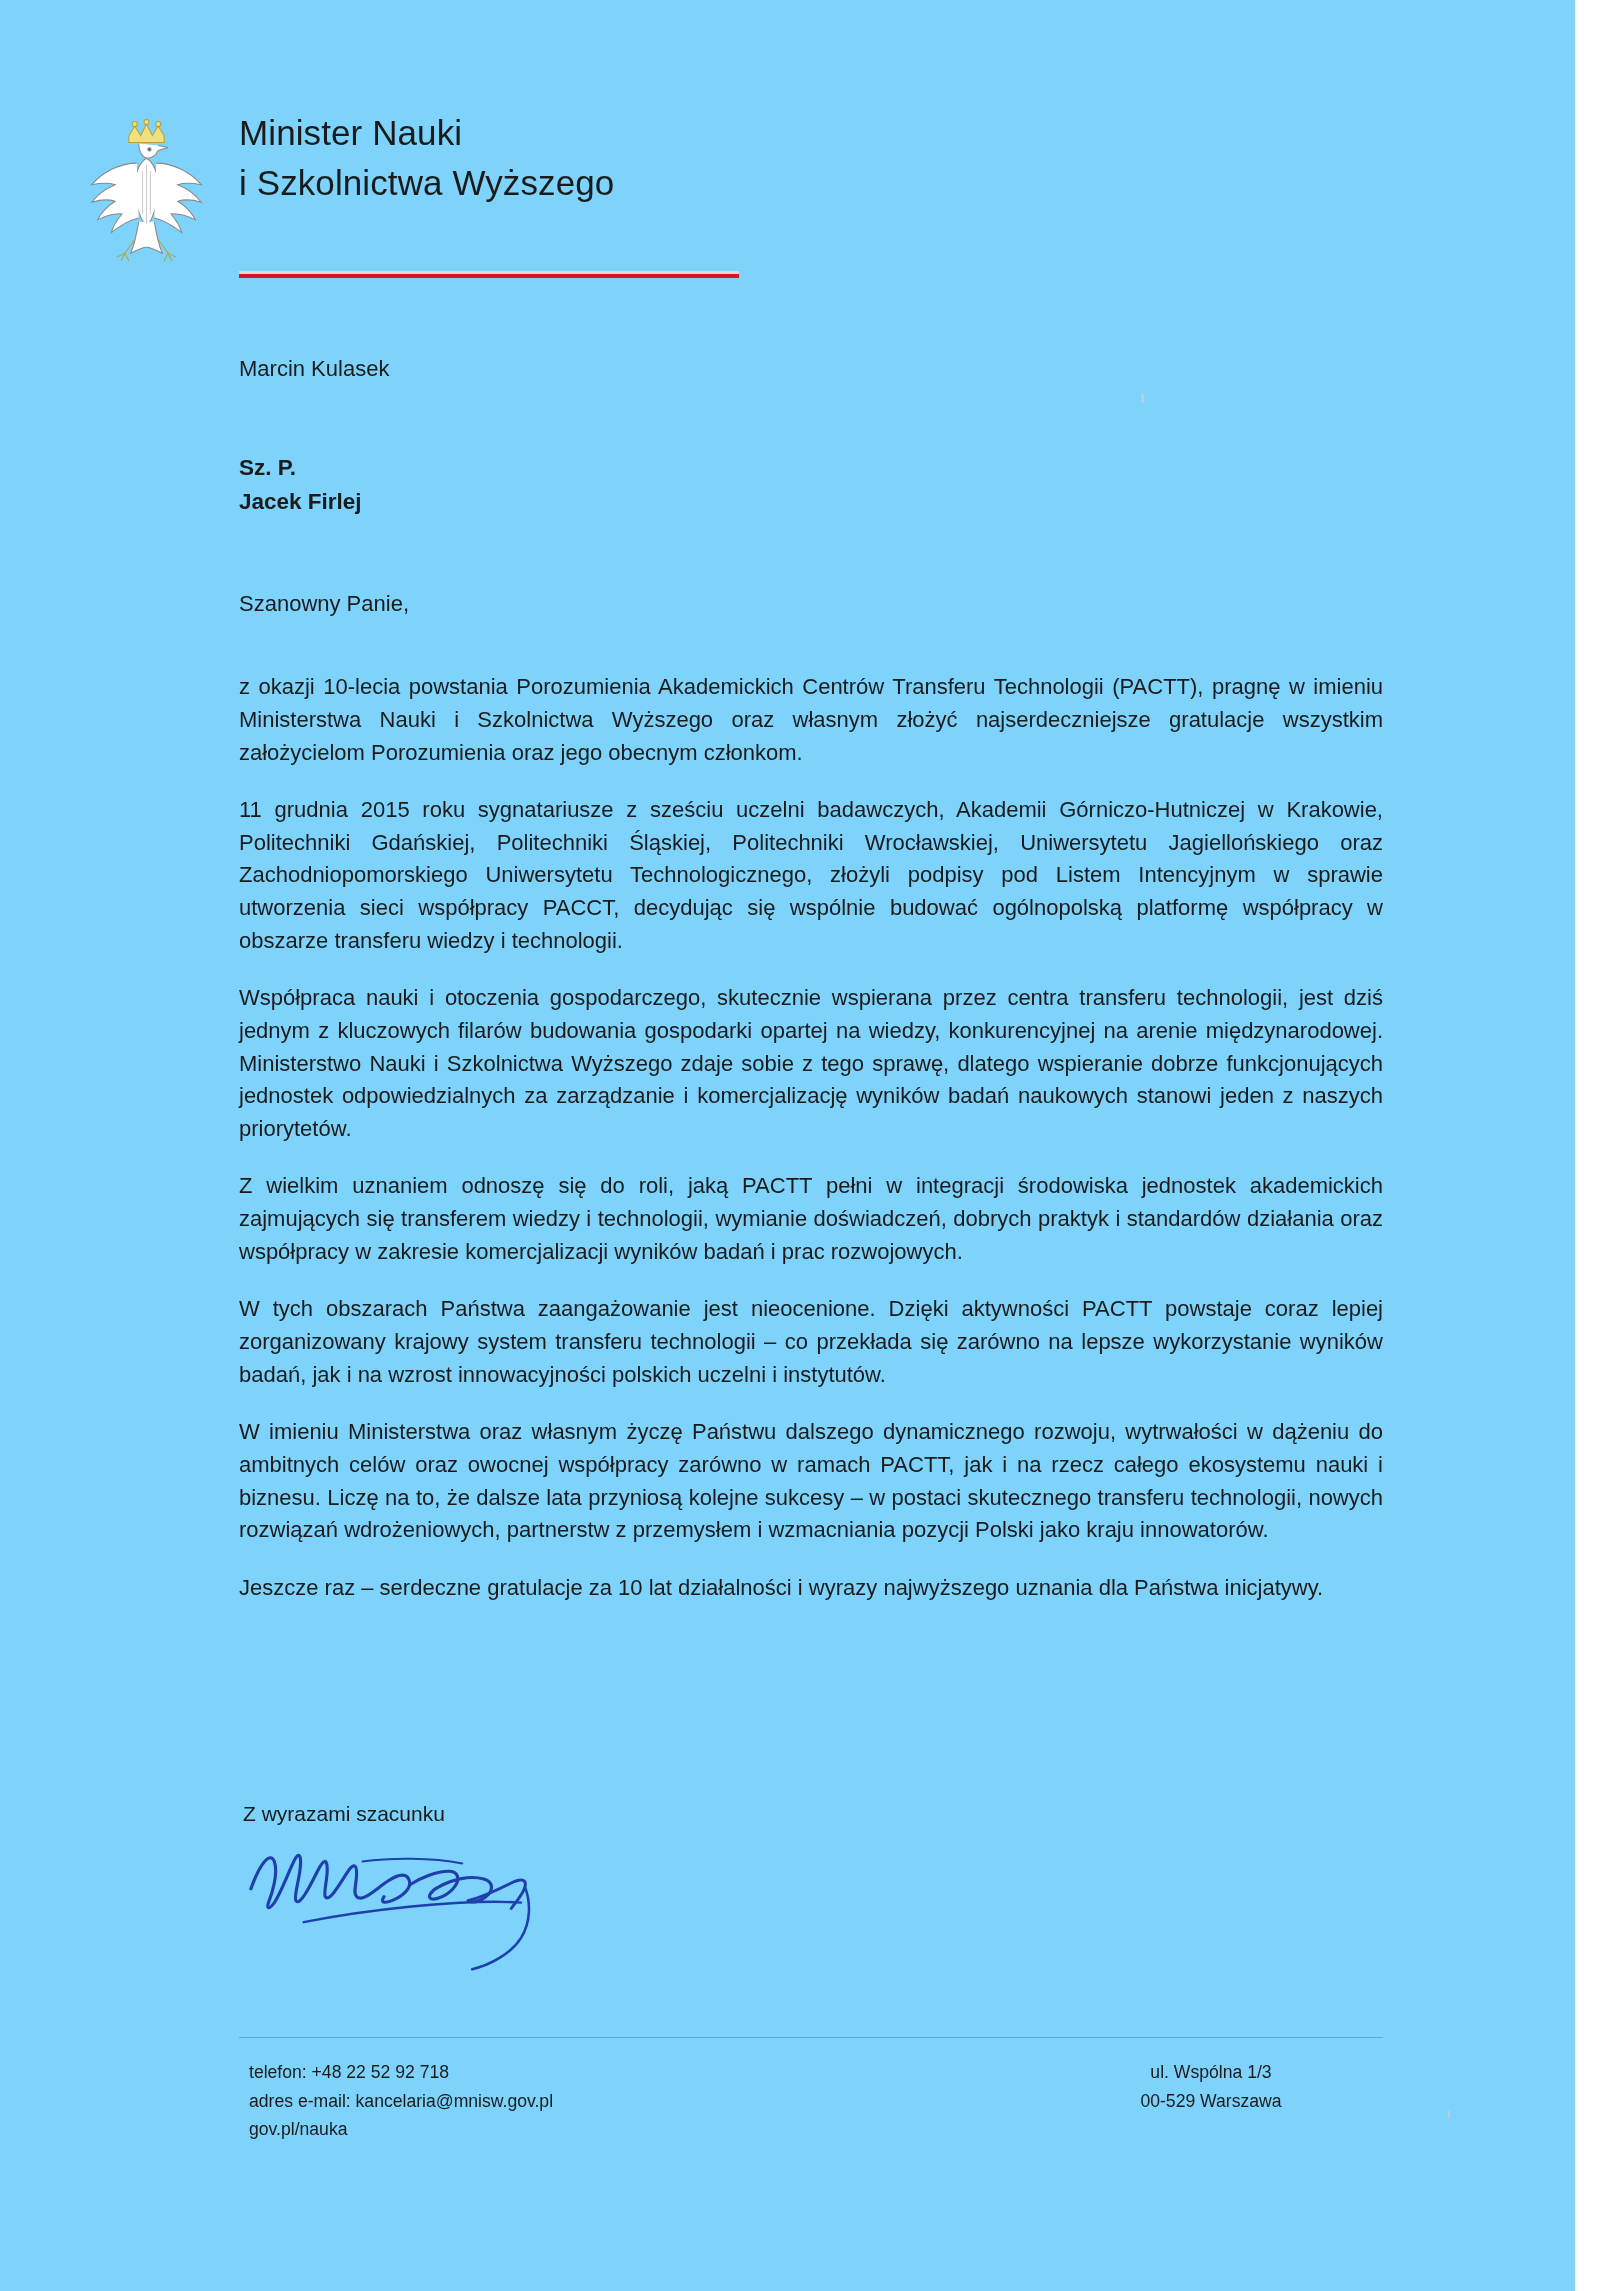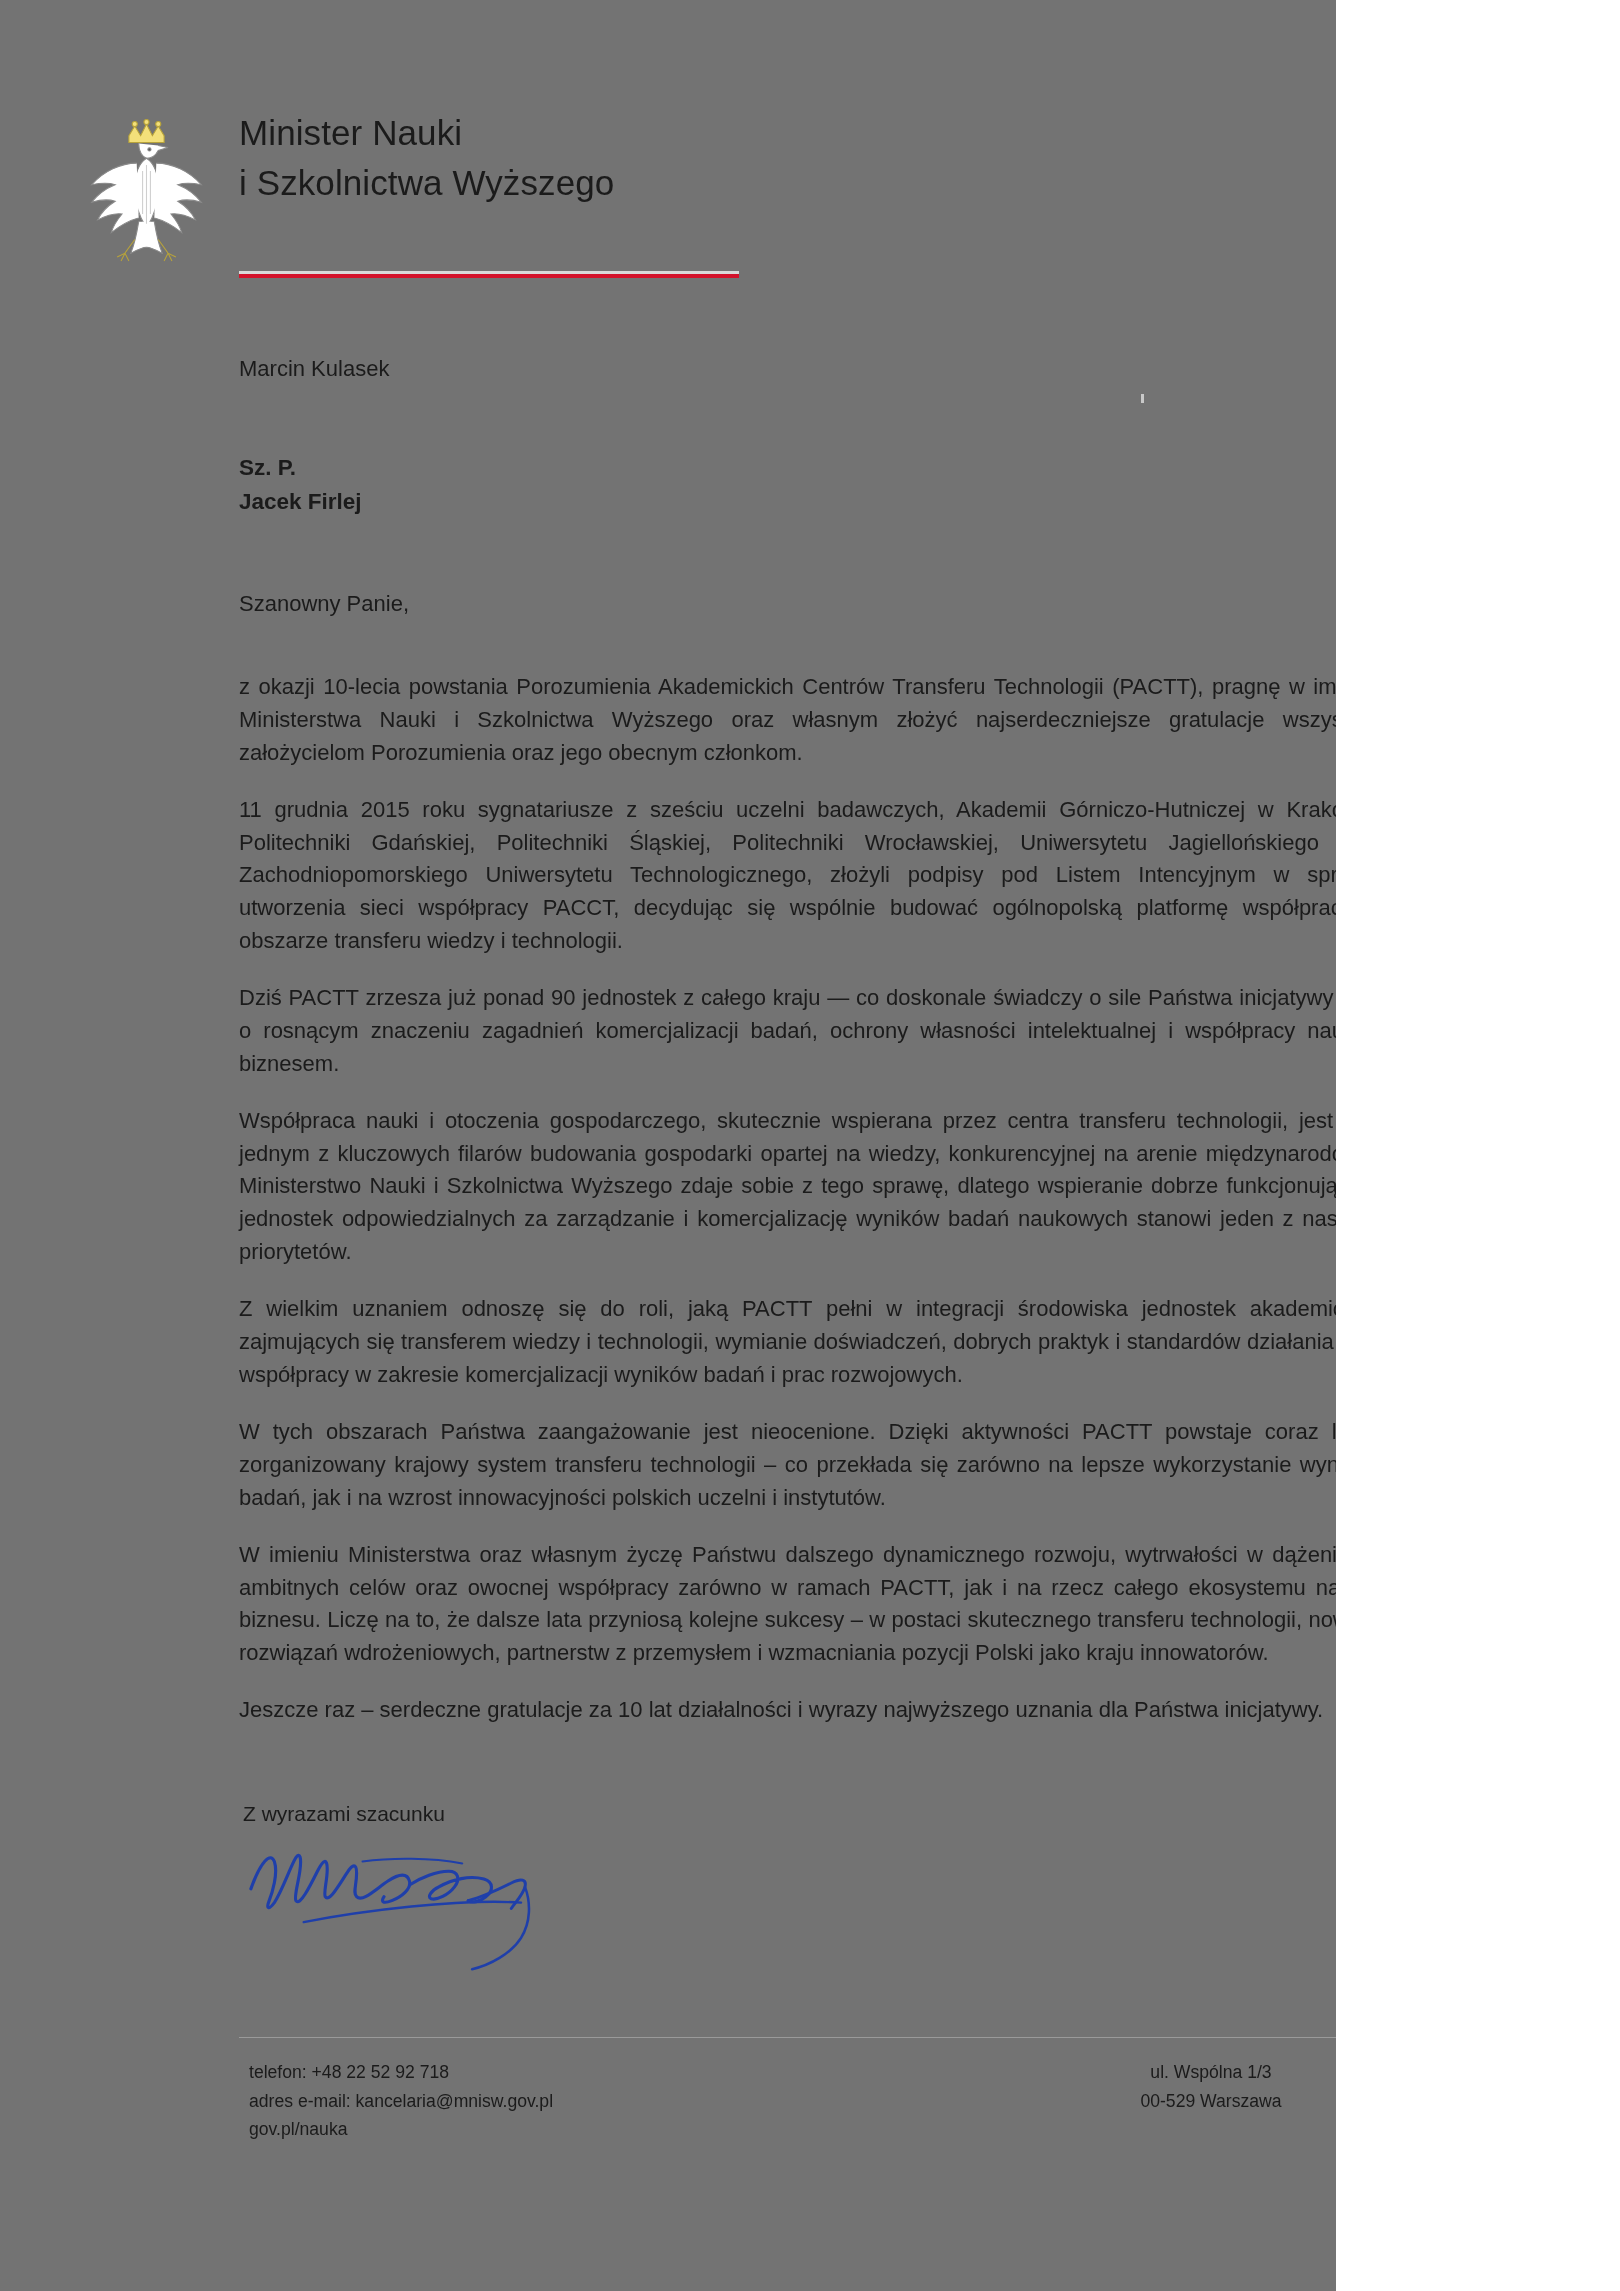--- a/index.html
+++ b/index.html
@@ -6,23 +6,23 @@
     margin: 0;
     padding: 0;
     background: #ffffff;
   }
   body {
     font-family: "Liberation Sans", sans-serif;
     color: #1b1b1b;
   }
   .page {
     position: relative;
-    width: 1336px;
+    width: 1575px;
     height: 2292px;
-    background: #737373;
+    background: #7dd3fc;
     box-sizing: border-box;
     overflow: hidden;
   }
 
   
   .header {
     position: absolute;
     left: 0;
     top: 0;
     width: 100%;
@@ -213,21 +213,20 @@
   <div class="addressee">
     <div>Sz. P.</div>
     <div>Jacek Firlej</div>
   </div>
 
   <div class="salutation">Szanowny Panie,</div>
 
   <div class="letter-body">
     <p>z okazji 10-lecia powstania Porozumienia Akademickich Centrów Transferu Technologii (PACTT), pragnę w imieniu Ministerstwa Nauki i Szkolnictwa Wyższego oraz własnym złożyć najserdeczniejsze gratulacje wszystkim założycielom Porozumienia oraz jego obecnym członkom.</p>
     <p>11 grudnia 2015 roku sygnatariusze z sześciu uczelni badawczych, Akademii Górniczo-Hutniczej w Krakowie, Politechniki Gdańskiej, Politechniki Śląskiej, Politechniki Wrocławskiej, Uniwersytetu Jagiellońskiego oraz Zachodniopomorskiego Uniwersytetu Technologicznego, złożyli podpisy pod Listem Intencyjnym w sprawie utworzenia sieci współpracy PACCT, decydując się wspólnie budować ogólnopolską platformę współpracy w obszarze transferu wiedzy i technologii.</p>
-    <p>Dziś PACTT zrzesza już ponad 90 jednostek z całego kraju — co doskonale świadczy o sile Państwa inicjatywy oraz o rosnącym znaczeniu zagadnień komercjalizacji badań, ochrony własności intelektualnej i współpracy nauki z biznesem.</p>
     <p>Współpraca nauki i otoczenia gospodarczego, skutecznie wspierana przez centra transferu technologii, jest dziś jednym z kluczowych filarów budowania gospodarki opartej na wiedzy, konkurencyjnej na arenie międzynarodowej. Ministerstwo Nauki i Szkolnictwa Wyższego zdaje sobie z tego sprawę, dlatego wspieranie dobrze funkcjonujących jednostek odpowiedzialnych za zarządzanie i komercjalizację wyników badań naukowych stanowi jeden z naszych priorytetów.</p>
     <p>Z wielkim uznaniem odnoszę się do roli, jaką PACTT pełni w integracji środowiska jednostek akademickich zajmujących się transferem wiedzy i technologii, wymianie doświadczeń, dobrych praktyk i standardów działania oraz współpracy w zakresie komercjalizacji wyników badań i prac rozwojowych.</p>
     <p>W tych obszarach Państwa zaangażowanie jest nieocenione. Dzięki aktywności PACTT powstaje coraz lepiej zorganizowany krajowy system transferu technologii – co przekłada się zarówno na lepsze wykorzystanie wyników badań, jak i na wzrost innowacyjności polskich uczelni i instytutów.</p>
     <p>W imieniu Ministerstwa oraz własnym życzę Państwu dalszego dynamicznego rozwoju, wytrwałości w dążeniu do ambitnych celów oraz owocnej współpracy zarówno w ramach PACTT, jak i na rzecz całego ekosystemu nauki i biznesu. Liczę na to, że dalsze lata przyniosą kolejne sukcesy – w postaci skutecznego transferu technologii, nowych rozwiązań wdrożeniowych, partnerstw z przemysłem i wzmacniania pozycji Polski jako kraju innowatorów.</p>
     <p>Jeszcze raz – serdeczne gratulacje za 10 lat działalności i wyrazy najwyższego uznania dla Państwa inicjatywy.</p>
   </div>
 
   <div class="closing">Z wyrazami szacunku</div>
 
   <div class="signature">

